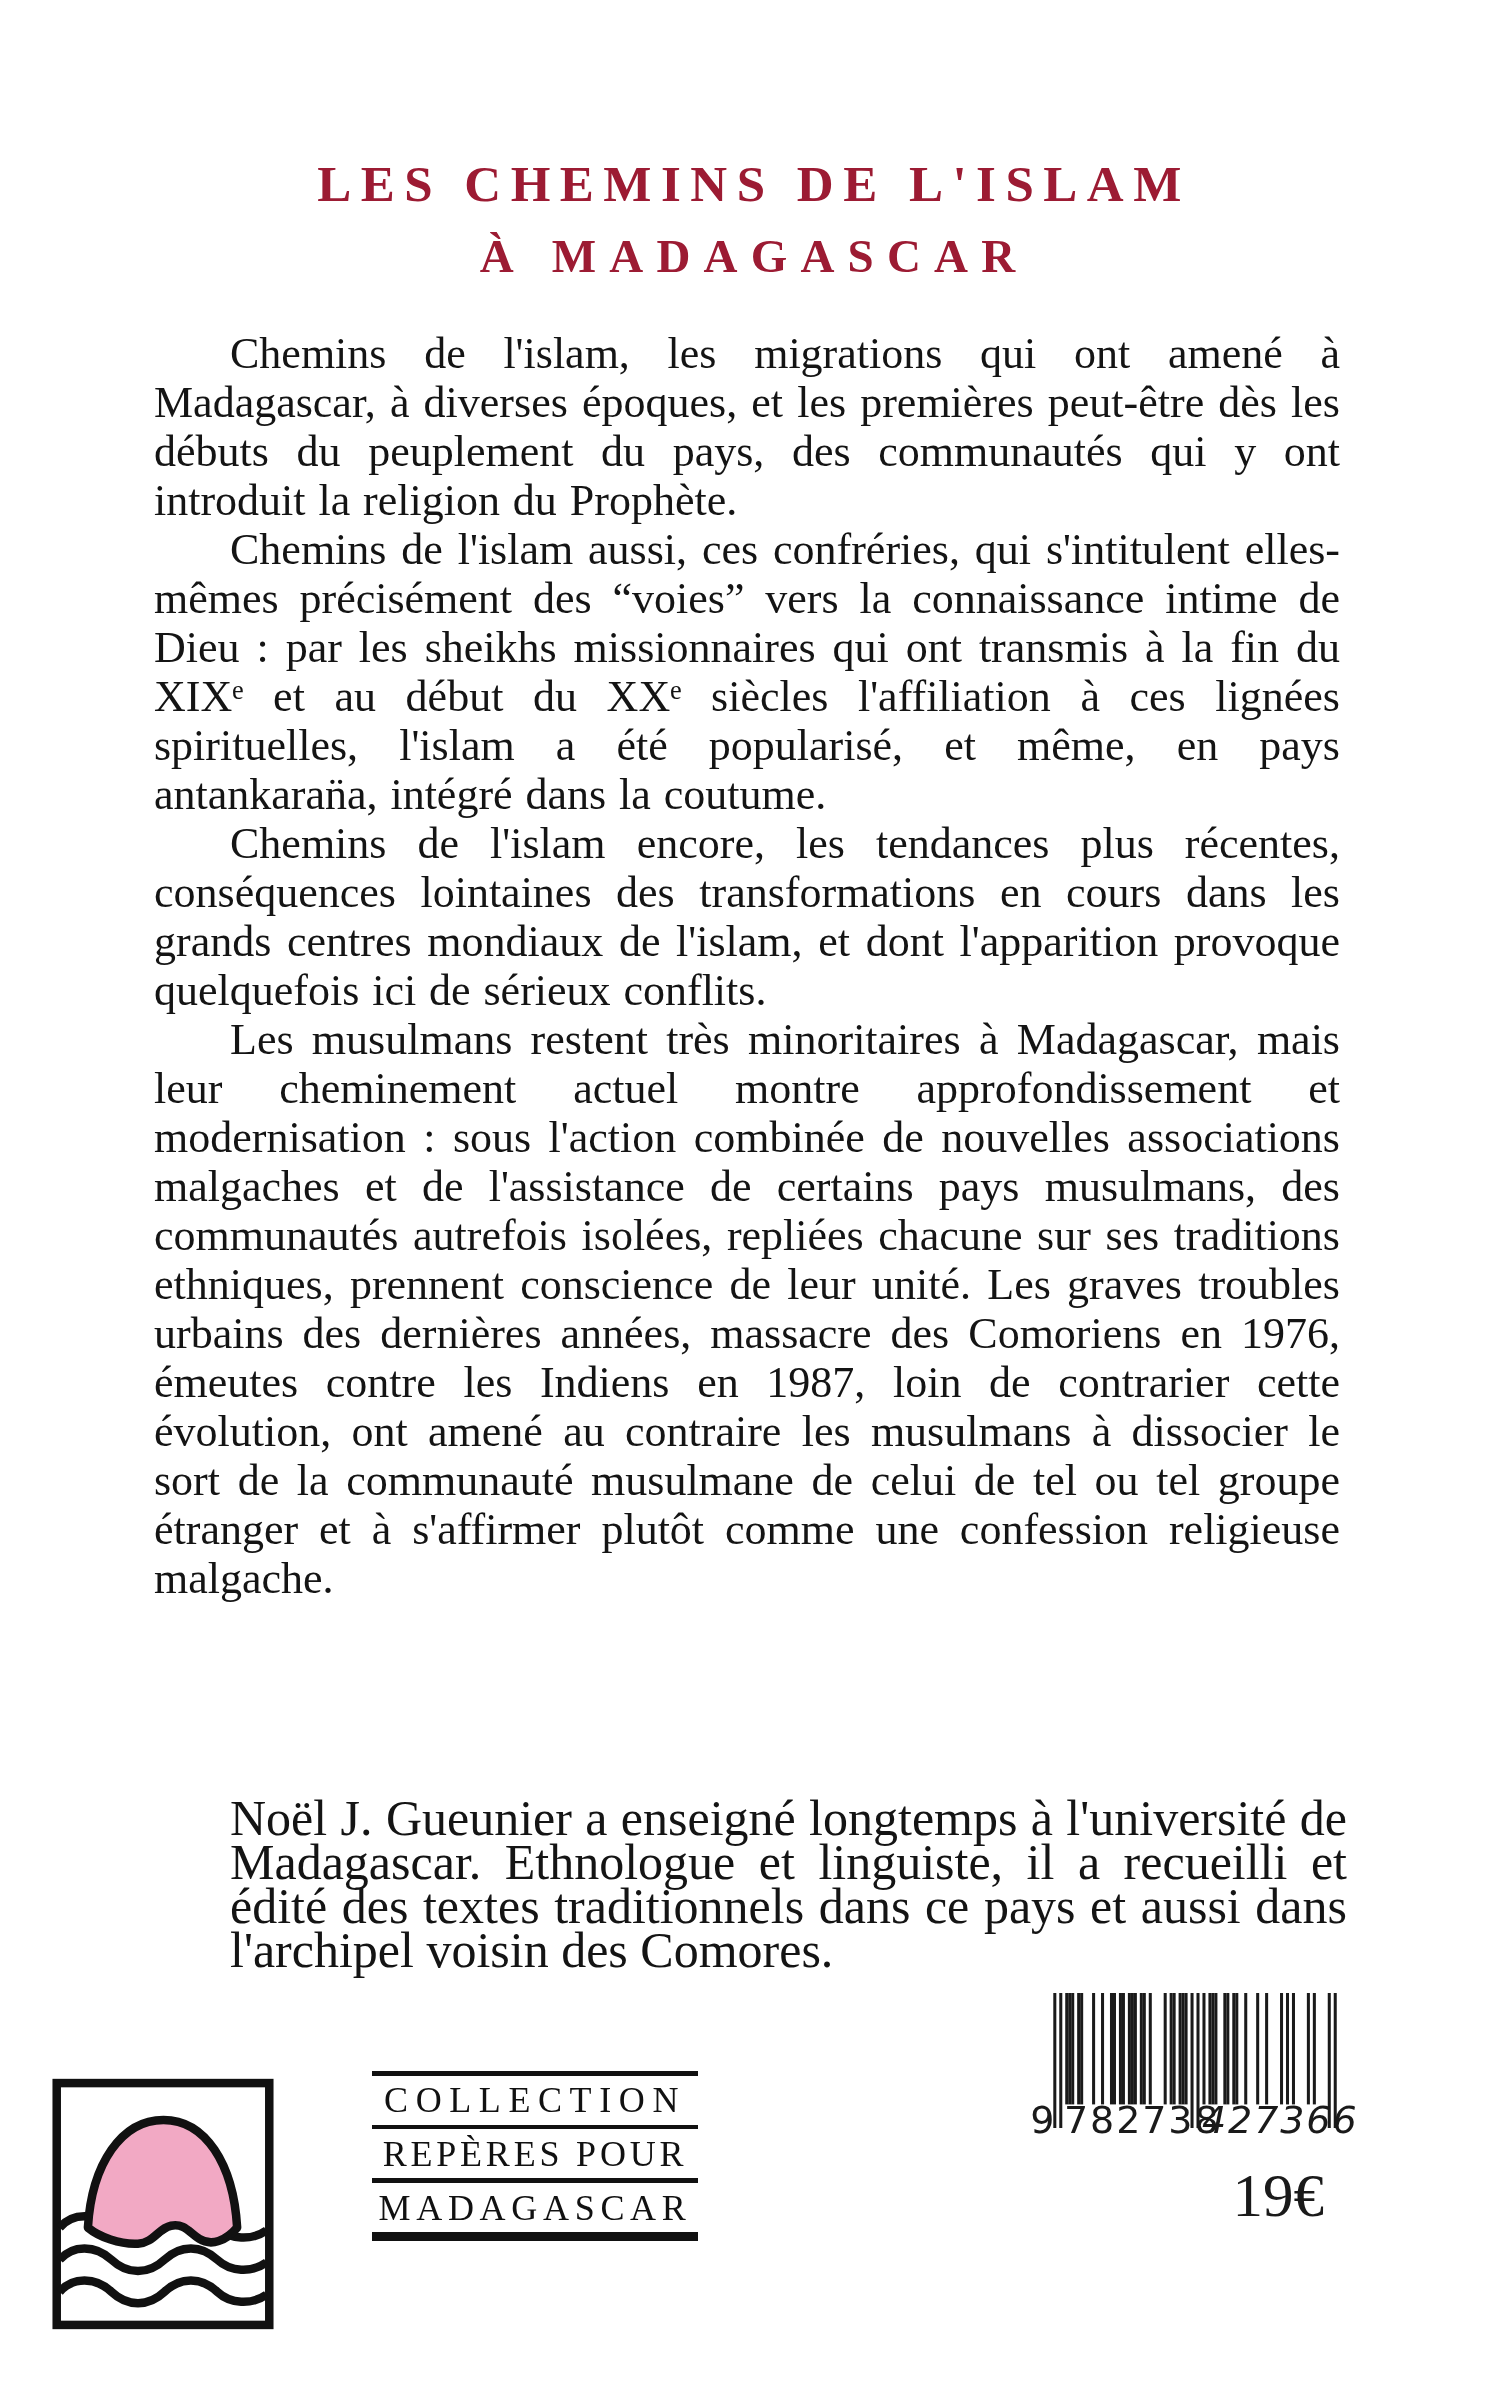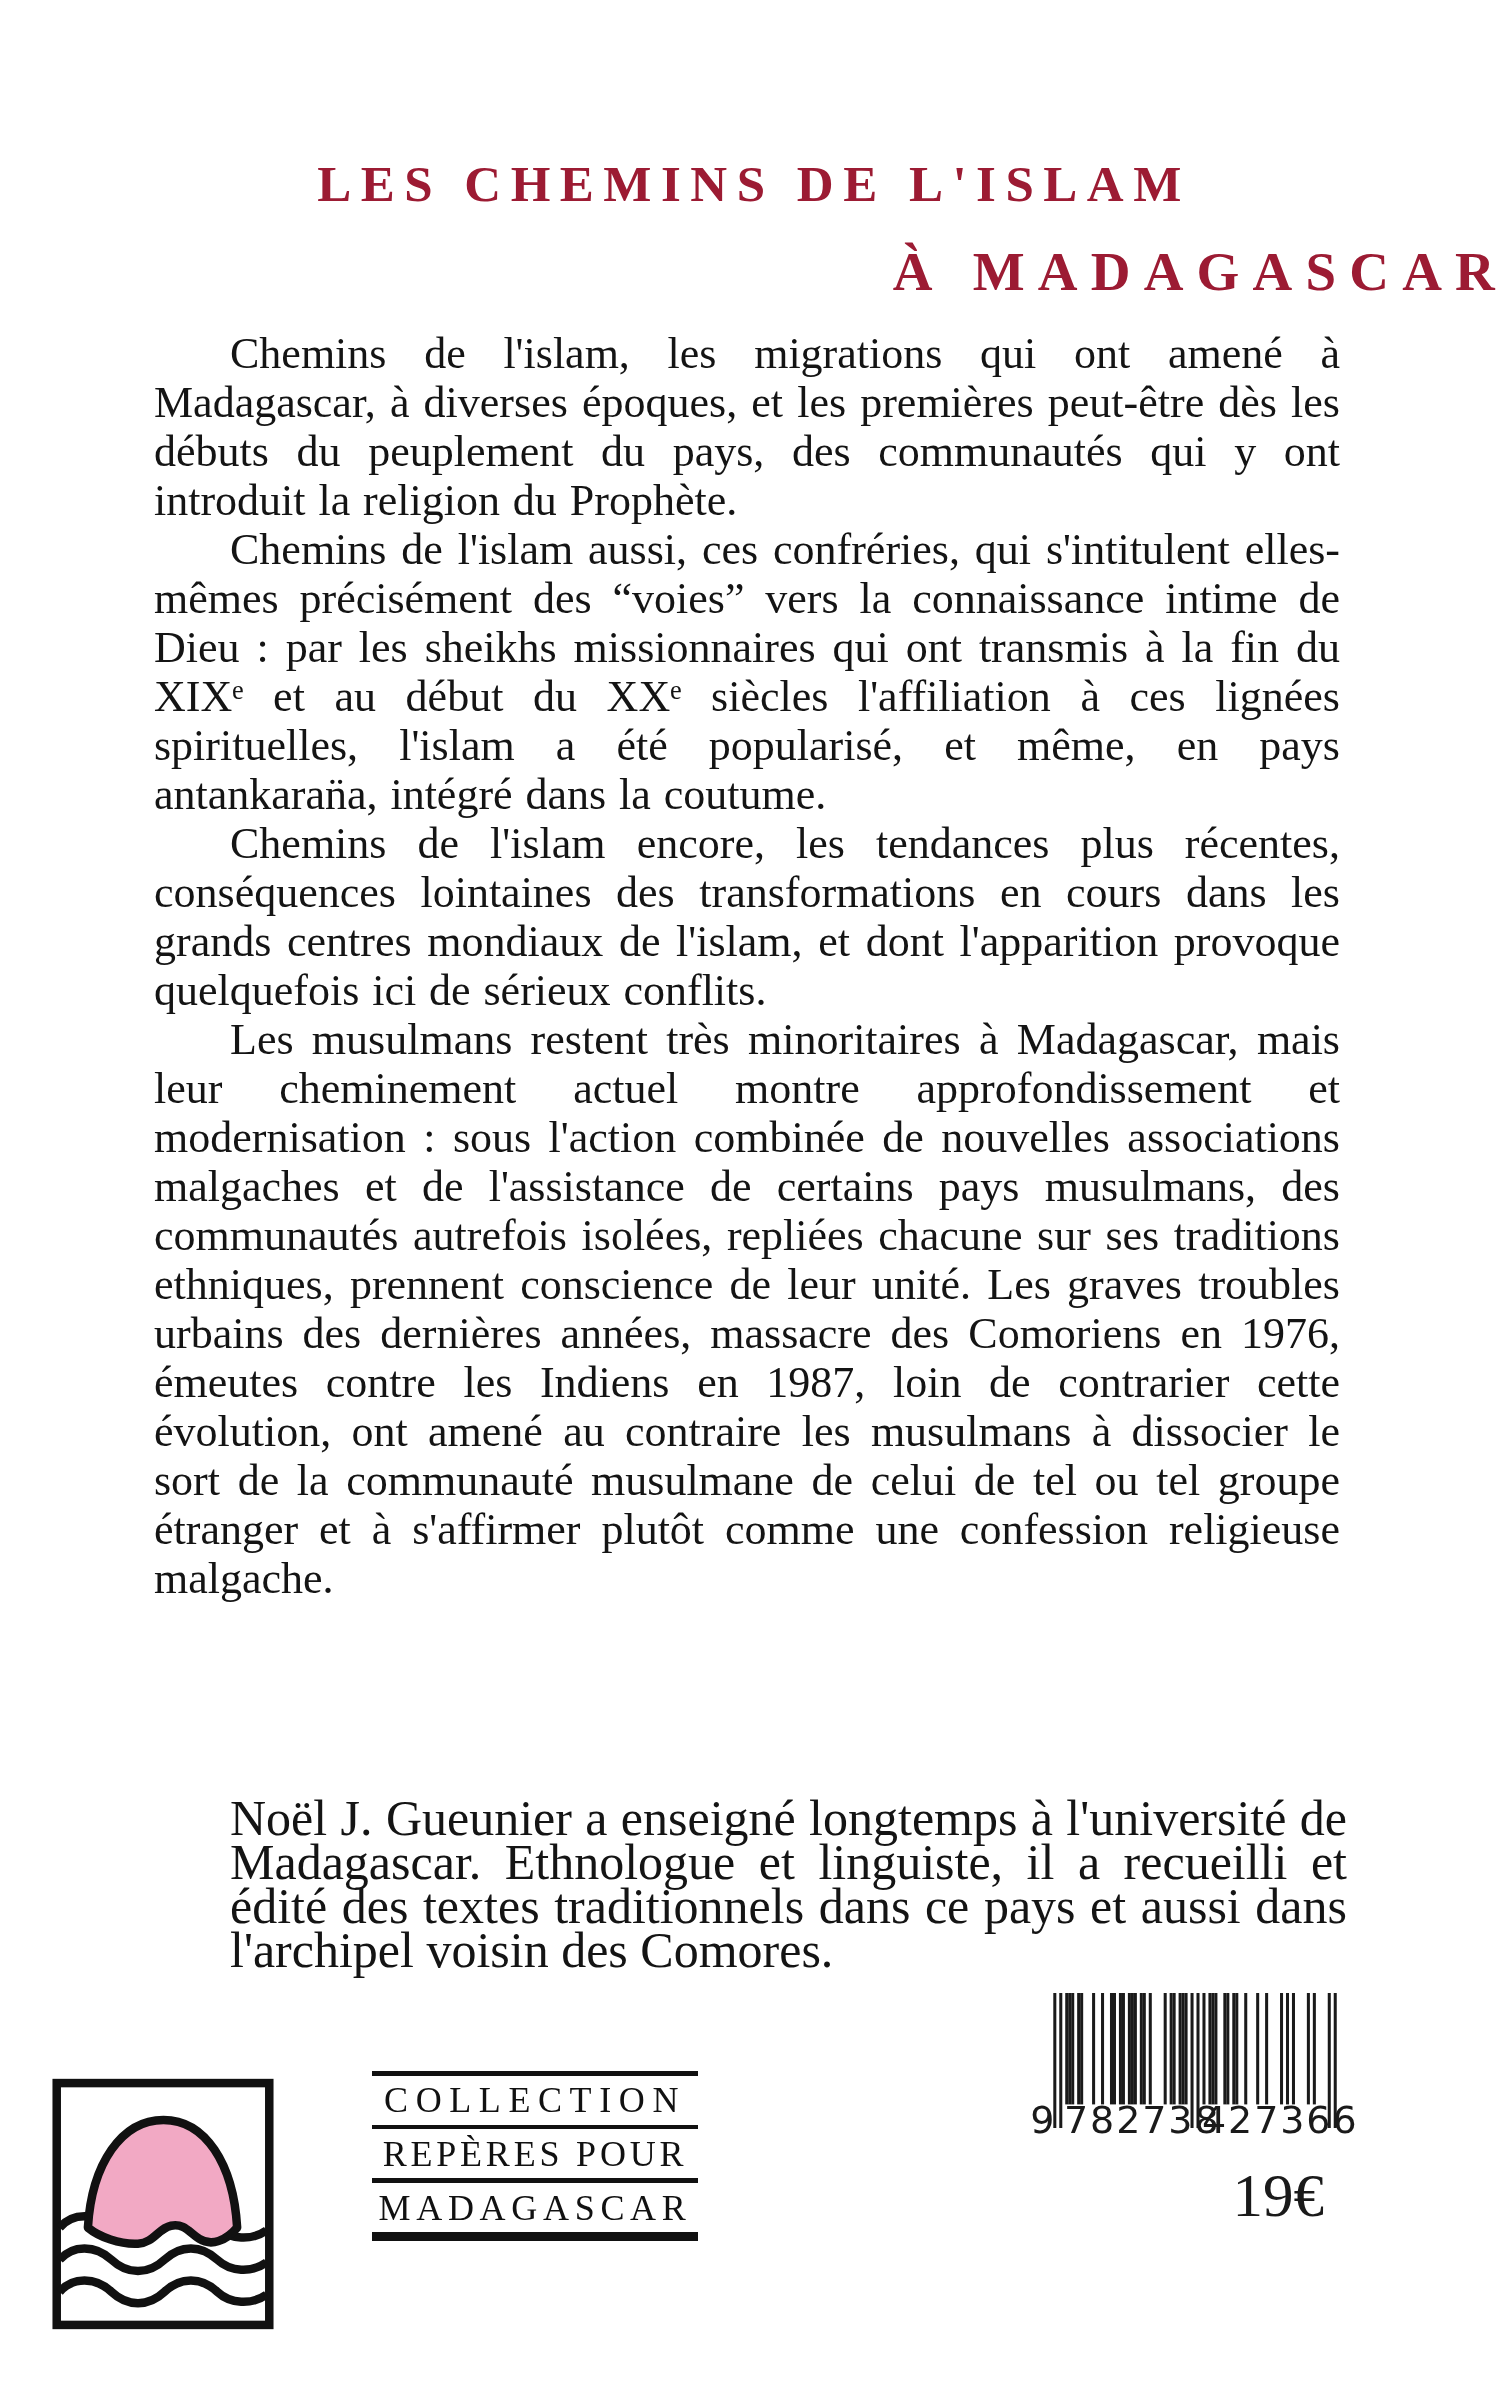--- a/index.html
+++ b/index.html
@@ -21,22 +21,22 @@
   
   .title-block{
     position:absolute;top:121px;left:0;width:100%;
     text-align:center;color:var(--accent);
     font-weight:bold;
   }
   .title-line1{
     font-size:51px;letter-spacing:9.5px;line-height:55px;margin-top:36px;
   }
   .title-line2{
-    margin-top:32px;
-    font-size:55px;letter-spacing:13.2px;line-height:55px;text-align:right;
+    margin-top:17px;
+    font-size:47px;letter-spacing:13.2px;line-height:55px;
   }
   
   .synopsis{
     position:absolute;left:154px;top:329px;width:1186px;
     font-size:44px;line-height:49px;
     text-align:justify;
     word-spacing:1.9px;
   }
   .synopsis p{text-indent:76px;}
   
@@ -69,21 +69,21 @@
   }
   .barcode svg{position:absolute;left:19px;top:0;fill:#1a1a1a;}
   .bc-digit{
     position:absolute;top:106px;height:42px;
     font-family:"DejaVu Sans","Liberation Sans",sans-serif;
     font-size:38px;line-height:42px;letter-spacing:1.9px;color:#1a1a1a;
     text-align:center;
   }
   .bc-first{left:-3.8px;width:23px;text-align:left;}
   .bc-left{left:30px;width:121px;}
-  .bc-right{left:168px;width:125px;}
+  .bc-right{left:168px;width:125px;font-style:italic;}
   
   .price{
     position:absolute;left:1173px;top:2161px;width:151px;
     text-align:right;font-size:61px;color:#1a1a1a;
   }
   .isbn{
     position:absolute;left:833px;top:2233px;width:416px;
     text-align:center;font-size:44px;font-weight:bold;color:#10131f;
     white-space:nowrap;
   }

